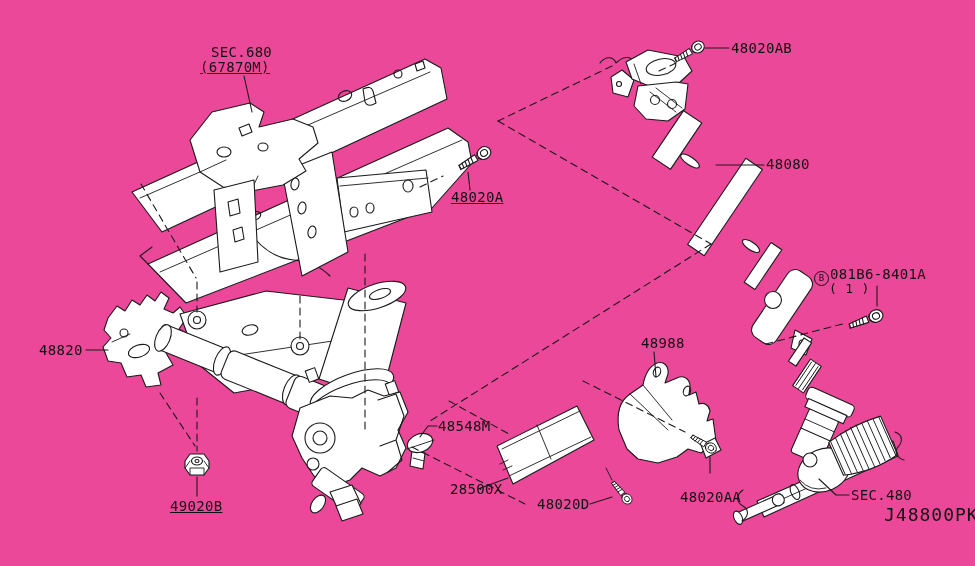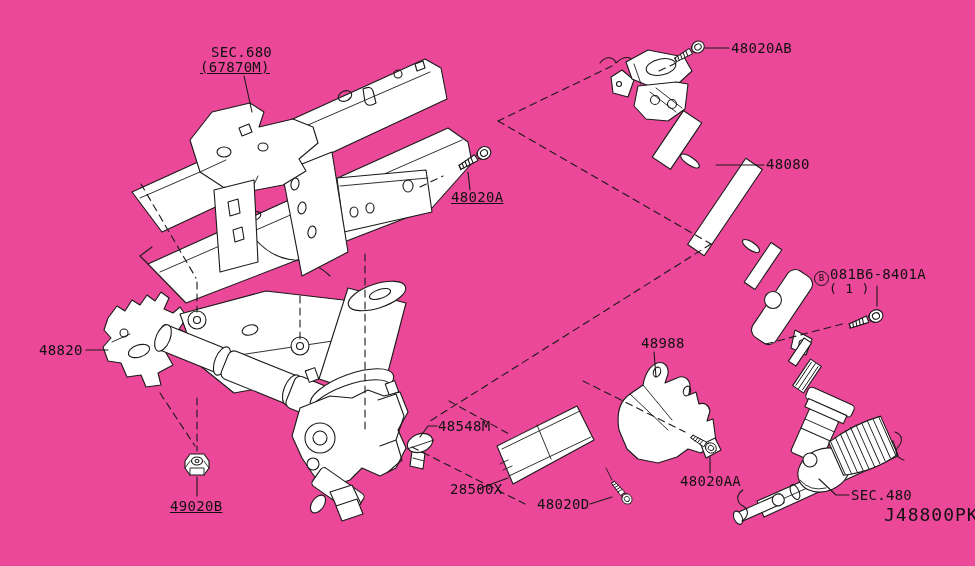--- a/index.html
+++ b/index.html
@@ -236,18 +236,18 @@
 <div class="lbl" style="left:731px;top:41px;">48020AB</div>
 <div class="lbl" style="left:766px;top:157px;">48080</div>
 <div class="lbl" style="left:814px;top:267px;"><span class="circB">B</span><span>081B6-8401A</span></div>
 <div class="lbl small" style="left:829px;top:282px;">( 1 )</div>
 <div class="lbl" style="left:39px;top:343px;">48820</div>
 <div class="lbl" style="left:451px;top:190px;text-decoration:underline;">48020A</div>
 <div class="lbl" style="left:632px;top:336px;margin-left:9px;">48988</div>
 <div class="lbl" style="left:438px;top:419px;">48548M</div>
 <div class="lbl" style="left:450px;top:482px;">28500X</div>
 <div class="lbl" style="left:537px;top:497px;">48020D</div>
-<div class="lbl" style="left:680px;top:474px;">48020AA</div>
+<div class="lbl" style="left:680px;top:490px;">48020AA</div>
 <div class="lbl" style="left:170px;top:499px;text-decoration:underline;">49020B</div>
 <div class="lbl" style="left:851px;top:488px;">SEC.480</div>
 <div class="lbl big" style="left:884px;top:506px;">J48800PK</div>
 
 </div>
 
 </body></html>

